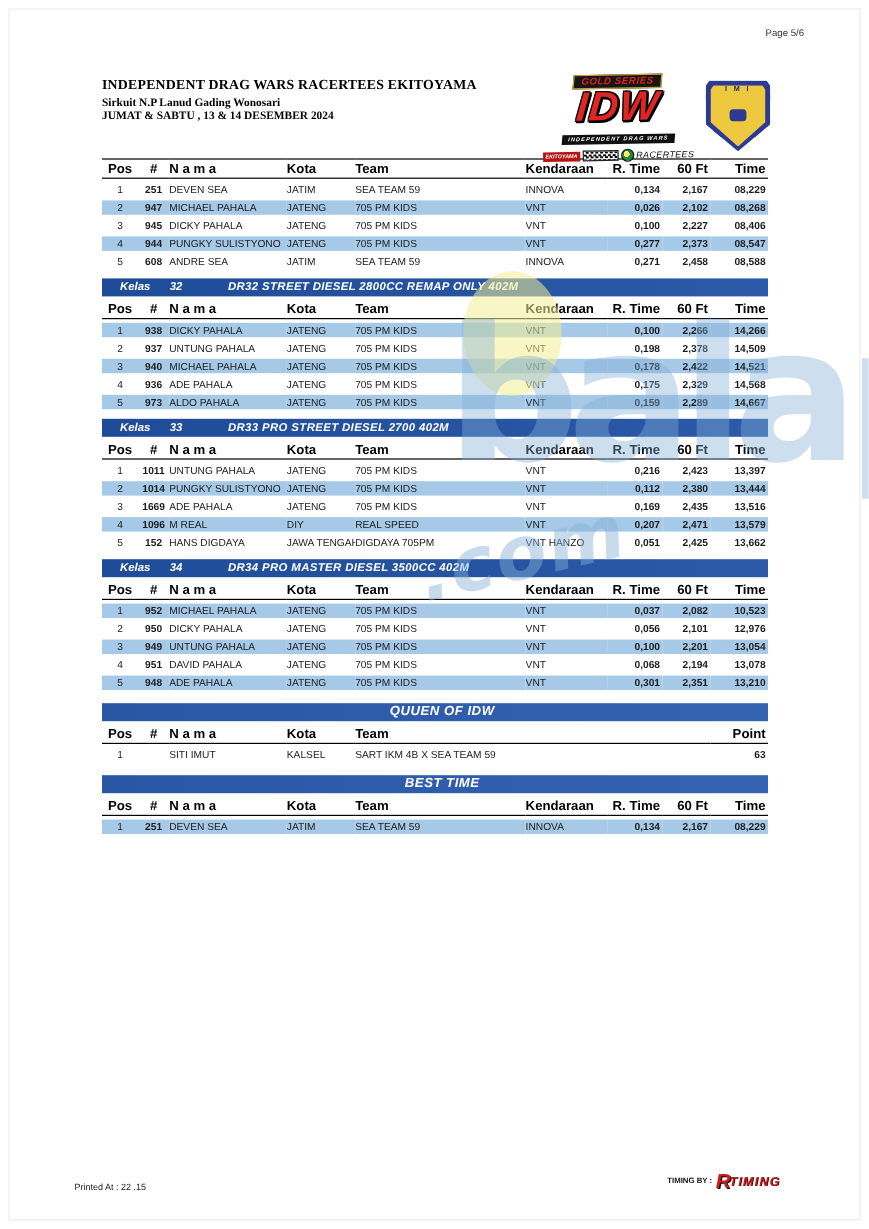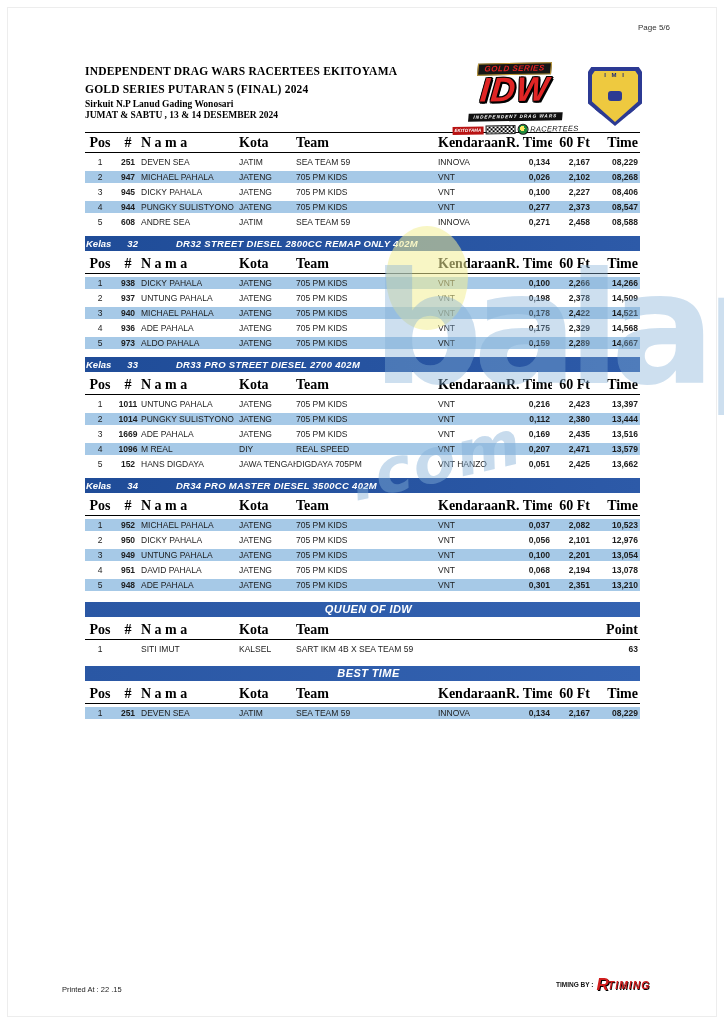--- a/index.html
+++ b/index.html
@@ -47,35 +47,35 @@
   .imi-ribbon.l{transform:rotate(38deg);}
   .imi-ribbon.r{transform:rotate(-38deg);}
   .imi-text{position:absolute;top:5px;width:100%;text-align:center;font-weight:700;font-size:6px;
       color:#1c2a7a;letter-spacing:2px;}
   .imi-car{position:absolute;left:50%;top:24px;transform:translateX(-50%);width:14px;height:10px;
       background:#2c3a93;border-radius:3px;}
 
   
   .content{position:absolute;left:85px;top:129px;width:555px;z-index:2;}
   table{width:555px;table-layout:fixed;border-collapse:separate;border-spacing:0 3px;}
-  th{font-size:14px;font-weight:700;text-align:left;padding:2px 0 1px;border-bottom:1.2px solid #000;
-      white-space:nowrap;overflow:hidden;font-family:Liberation Serif, serif;}
+  th{font-size:11px;font-weight:700;text-align:left;padding:2px 0 1px;border-bottom:1.2px solid #000;
+      white-space:nowrap;overflow:hidden;}
   .t-first th{border-top:1.8px solid #000;}
   td{font-size:8.5px;height:12px;padding:0;color:#1c1c1c;white-space:nowrap;overflow:hidden;}
   tr.hl td{background:#a6c9e7;}
   .c-pos{text-align:center;}
   .c-num{text-align:center;font-weight:700;}
   th.c-rtime,th.c-sixty,th.c-time,th.c-point,
   td.c-rtime,td.c-sixty,td.c-time,td.c-point{text-align:right;padding-right:2px;}
   td.c-rtime,td.c-sixty,td.c-time,td.c-point{font-weight:700;}
 
   .section{margin-top:5px;}
   .sec-queen,.sec-best{margin-top:8px;}
   .band{width:555px;height:15px;line-height:15px;color:#fff;font-style:italic;font-weight:700;
-      font-size:9.5px;display:flex;box-sizing:border-box;padding-left:1px;
+      font-size:9.5px;display:flex;box-sizing:border-box;padding-left:15px;
       background:linear-gradient(90deg,#1f4c98,#2d5aa8);}
   .band .b-num{margin-left:16px;}
   .band .b-title{margin-left:38px;letter-spacing:.3px;}
   .band-center{justify-content:center;padding-left:12px;font-size:11px;letter-spacing:.4px;
       background:linear-gradient(90deg,#2a57a4,#3463b2);}
 
   
   .wm{position:absolute;z-index:5;pointer-events:none;font-family:"DejaVu Sans",sans-serif;
       font-weight:800;color:rgba(130,175,215,.40);line-height:1;}
   .wm1{left:92px;top:203px;font-size:130px;letter-spacing:-8px;}
@@ -97,21 +97,20 @@
 </head>
 <body>
 
 <div class="page">
   <div class="page-frame"></div>
 
   <div class="page-num">Page 5/6</div>
 
   <div class="hdr">
     <div class="hdr-l1">INDEPENDENT DRAG WARS RACERTEES EKITOYAMA</div>
-    <div class="hdr-l2">GOLD SERIES PUTARAN 5 (FINAL) 2024</div>
     <div class="hdr-l3">Sirkuit N.P Lanud Gading Wonosari</div>
     <div class="hdr-l4">JUMAT &amp; SABTU , 13 &amp; 14 DESEMBER 2024</div>
   </div>
 
   <div class="idw">
     <div><span class="idw-series">GOLD SERIES</span></div>
     <div class="idw-main">IDW</div>
     <div><span class="idw-sub">INDEPENDENT DRAG WARS</span></div>
     <div class="idw-bottom">
       <span class="idw-eki">EKITOYAMA</span>

